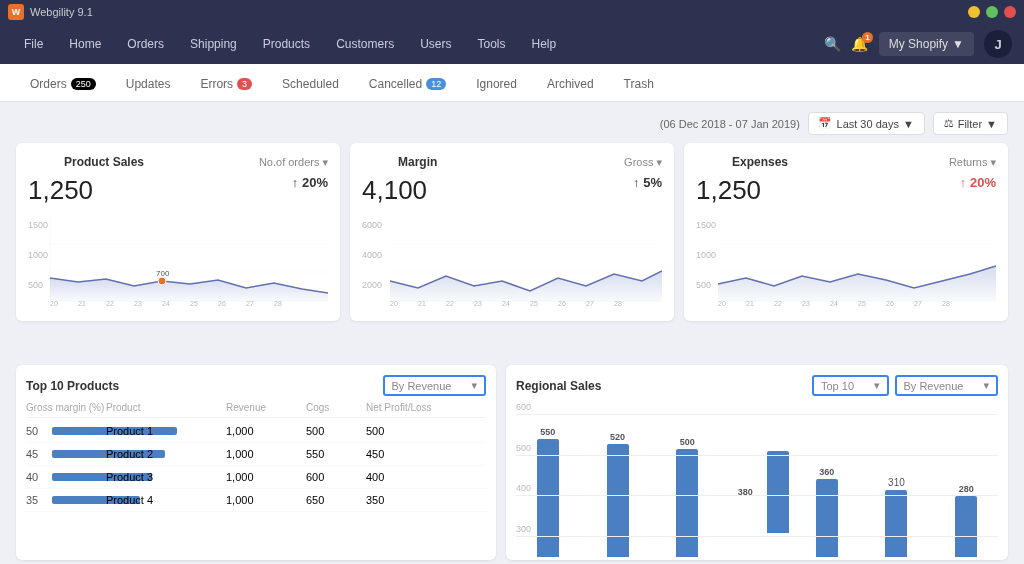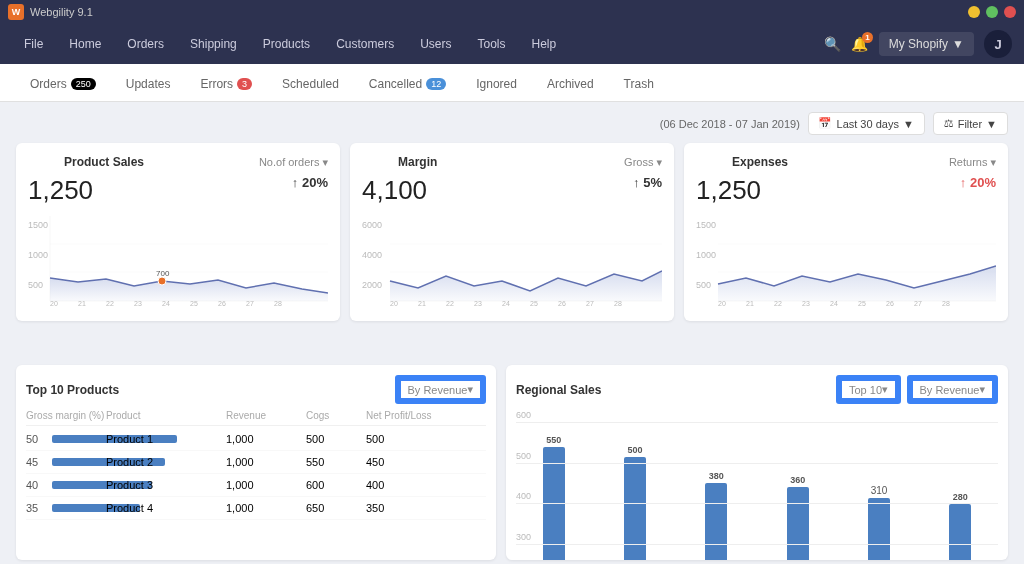--- a/index.html
+++ b/index.html
@@ -153,21 +153,21 @@
       overflow: hidden;
     }
     .section-header {
       display: flex;
       justify-content: space-between;
       align-items: center;
       margin-bottom: 6px;
     }
     .section-title { font-weight: 700; font-size: 12px; color: #333; }
     .section-controls { display: flex; gap: 6px; align-items: center; }
-    .section-btn { font-size: 11px; color: #888; cursor: pointer; border: 6px solid #3b82f6; border-radius: 3px; padding: 2px 7px; background: white; display: flex; align-items: center; gap: 0; }
+    .section-btn { font-size: 11px; color: #888; cursor: pointer; border: 2px solid #3b82f6; border-radius: 3px; padding: 2px 7px; background: white; display: flex; align-items: center; gap: 20px; }
 
     
     .table-header {
       display: grid;
       grid-template-columns: 80px 120px 80px 60px 100px;
       font-size: 10px;
       color: #aaa;
       border-bottom: 1px solid #f0f0f0;
       padding-bottom: 4px;
       margin-bottom: 2px;
@@ -465,24 +465,28 @@
           <div style="font-size:9px;color:#bbb;border-bottom:1px solid #eee;padding-bottom:2px;">600</div>
           <div style="font-size:9px;color:#bbb;border-bottom:1px solid #eee;padding-bottom:2px;">500</div>
           <div style="font-size:9px;color:#bbb;border-bottom:1px solid #eee;padding-bottom:2px;">400</div>
           <div style="font-size:9px;color:#bbb;border-bottom:1px solid #eee;padding-bottom:2px;">300</div>
         </div>
       <div style="display: flex; flex-direction: column; align-items: center; gap: 2px; justify-content: flex-end; height: 130px; flex: 1 1 0%;">
     <div style="font-size:9px;color:#555;font-weight:600;">550</div>
     <div style="background:#4a7fc1;border-radius:2px 2px 0 0;width:22px;height:119px;"></div>
   </div>
           <div style="display: flex; flex-direction: column; align-items: center; gap: 2px; justify-content: flex-end; height: 130px; flex: 1 1 0%;">
+    <div style="font-size:9px;color:#555;font-weight:600;">520</div>
+    <div style="background:#4a7fc1;border-radius:2px 2px 0 0;width:22px;height:113px;"></div>
+  </div>
+          <div style="display: flex; flex-direction: column; align-items: center; gap: 2px; justify-content: flex-end; height: 130px; flex: 1 1 0%;">
     <div style="font-size:9px;color:#555;font-weight:600;">500</div>
     <div style="background:#4a7fc1;border-radius:2px 2px 0 0;width:22px;height:108px;"></div>
   </div>
-          <div style="display: flex; flex-direction: column; align-items: center; gap: 2px; justify-content: flex-end; height: 130px; flex: 1 1 0%;">
+          <div style="display: flex; align-items: center; gap: 14px; justify-content: flex-end; height: 130px; flex: 1 1 0%;">
     <div style="font-size:9px;color:#555;font-weight:600;">380</div>
     <div style="background:#4a7fc1;border-radius:2px 2px 0 0;width:22px;height:82px;"></div>
   </div>
           <div style="display: flex; flex-direction: column; align-items: center; gap: 2px; justify-content: flex-end; height: 130px; flex: 1 1 0%;">
     <div style="font-size:9px;color:#555;font-weight:600;">360</div>
     <div style="background:#4a7fc1;border-radius:2px 2px 0 0;width:22px;height:78px;"></div>
   </div>
           <div style="display: flex; flex-direction: column; align-items: center; gap: 2px; justify-content: flex-end; height: 130px; flex: 1 1 0%;">
     <div style="font-size:10px;color:#555;font-weight:400;">310</div>
     <div style="background:#4a7fc1;border-radius:2px 2px 0 0;width:22px;height:67px;"></div>

